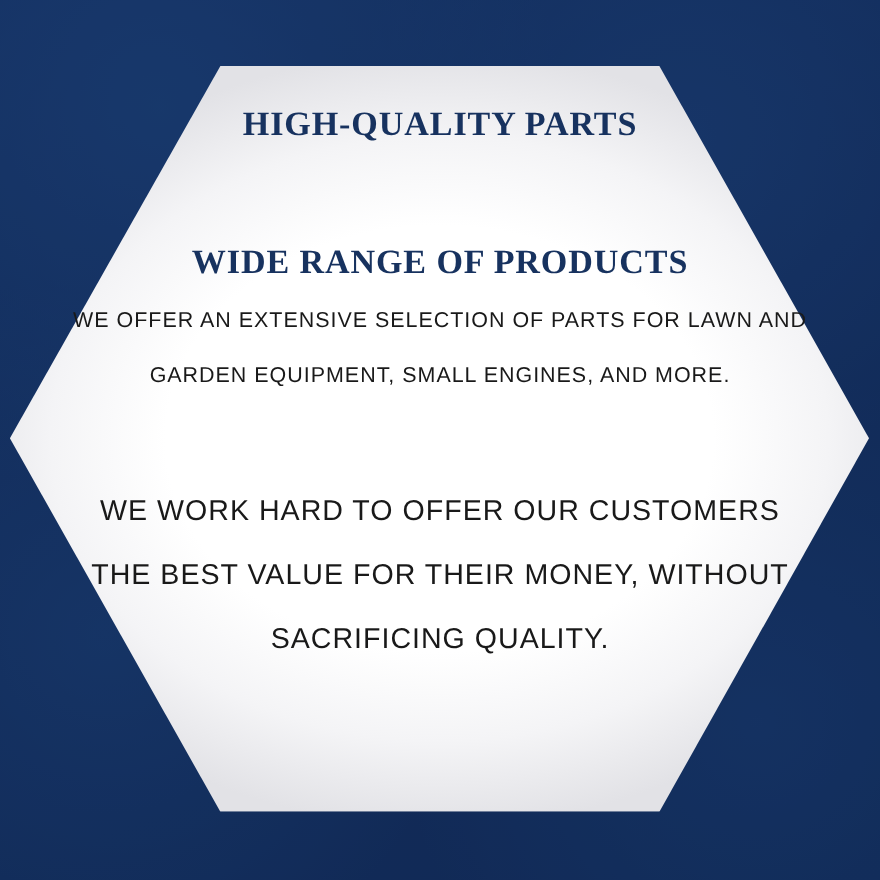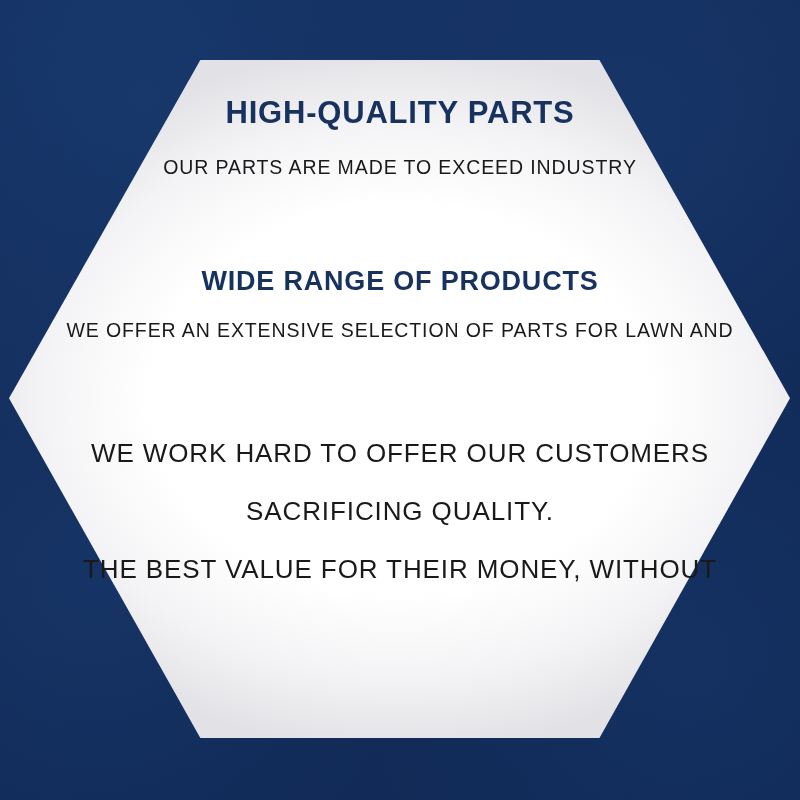--- a/index.html
+++ b/index.html
@@ -80,21 +80,21 @@
     display: flex;
     flex-direction: column;
     align-items: center;
     justify-content: flex-start;
     text-align: center;
   }
 
   .block { width: 760px; text-align: center; }
 
   .block-heading {
-    font-family: Liberation Sans, sans-serif;
+    font-family: Liberation Serif, serif;
     font-weight: 700;
     letter-spacing: 0.8px;
     color: #17325f;
     text-transform: uppercase;
     line-height: 1.1;
   }
 
   .block-body {
     font-family: "Liberation Sans", sans-serif;
     font-weight: 400;
@@ -105,21 +105,21 @@
   .block-body .line { display: block; }
 
   
   #block-1 { margin-top: 70px; }
   #block-1 .block-heading { font-size: 31px; }
   #block-1 .block-body { font-size: 19.5px; margin-top: 26px; }
   #block-1 .block-body .line { margin-bottom: 27px; }
 
   
   #block-2 { margin-top: 39px; }
-  #block-2 .block-heading { font-size: 27px; }
+  #block-2 .block-heading { font-size: 31px; }
   #block-2 .block-body { font-size: 19.5px; margin-top: 12px; }
   #block-2 .block-body .line { margin-bottom: 27px; }
 
   
   #block-3 { margin-top: 43px; }
   #block-3 .block-heading { font-size: 31px; }
   #block-3 .block-body { font-size: 26px; margin-top: 26px; }
   #block-3 .block-body .line { margin-bottom: 27px; }
 </style>
 </head>
@@ -259,33 +259,33 @@
   </div>
 
   <div class="hex-shadow"></div>
   <div class="hex-panel"></div>
 
   <div class="content">
 
     <section class="block" id="block-1">
       <h2 class="block-heading">HIGH-QUALITY PARTS</h2>
       <p class="block-body">
-        <span class="line">OUR PARTS ARE MADE TO EXCEED INDUSTRY</span>
       </p>
     </section>
 
     <section class="block" id="block-2">
       <h2 class="block-heading">WIDE RANGE OF PRODUCTS</h2>
       <p class="block-body">
         <span class="line">WE OFFER AN EXTENSIVE SELECTION OF PARTS FOR LAWN AND</span>
+        <span class="line">GARDEN EQUIPMENT, SMALL ENGINES, AND MORE.</span>
       </p>
     </section>
 
     <section class="block" id="block-3">
       <p class="block-body">
         <span class="line">WE WORK HARD TO OFFER OUR CUSTOMERS</span>
+        <span class="line">THE BEST VALUE FOR THEIR MONEY, WITHOUT</span>
         <span class="line">SACRIFICING QUALITY.</span>
-        <span class="line">THE BEST VALUE FOR THEIR MONEY, WITHOUT</span>
       </p>
     </section>
 
   </div>
 </div>
 
 </body></html>

